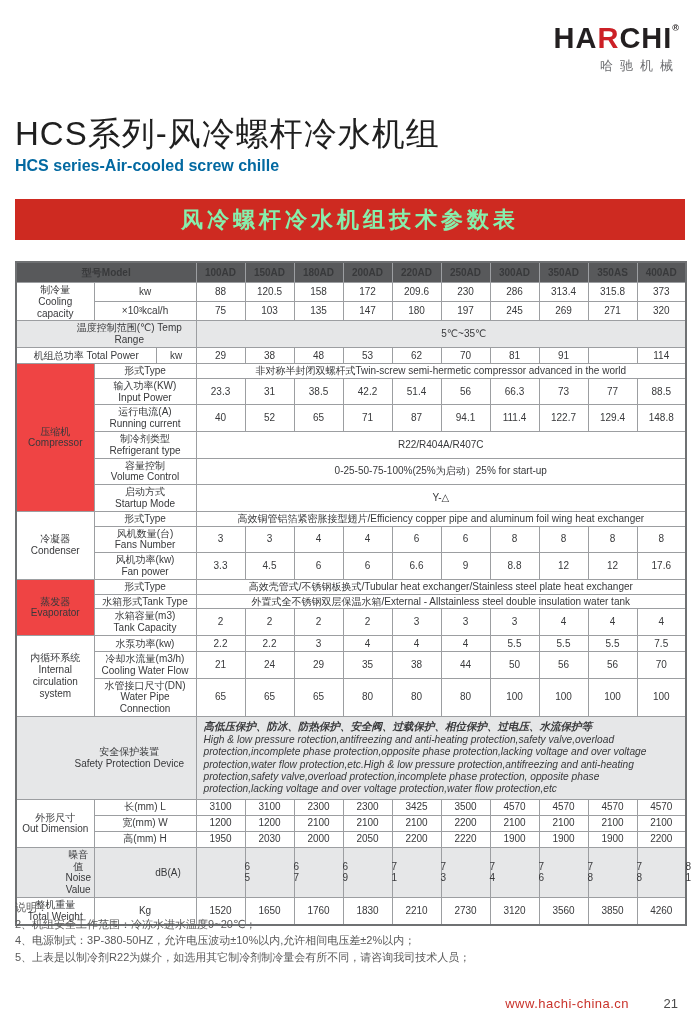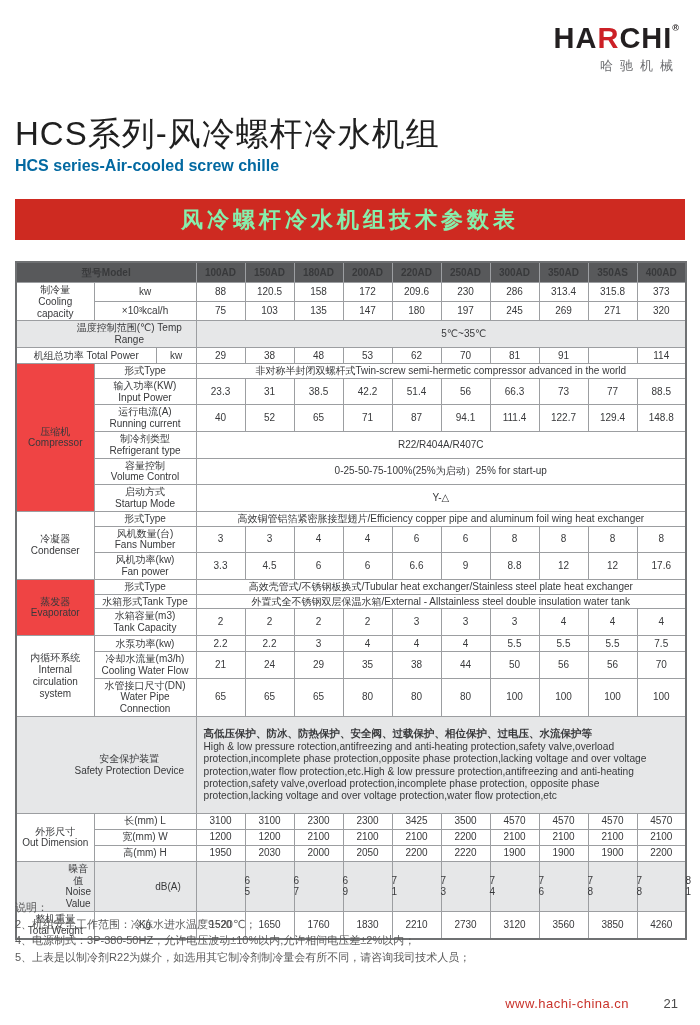--- a/index.html
+++ b/index.html
@@ -26,21 +26,21 @@
   table.spec{border-collapse:collapse;table-layout:fixed;width:670px;border:2px solid #6f7173;}
   table.spec td{
     border:1px solid #9c9ea1;padding:1px 2px;text-align:center;vertical-align:middle;
     font-size:10px;line-height:1.18;color:#38393b;word-wrap:break-word;
   }
   td.head{background:#58595b;color:#ffffff;font-weight:bold;font-size:11px;height:17px;}
   tr.gray td{background:#e6e7e8;padding-left:48px;}
   td.shade{background:#ef4444;}
   td.val{font-size:11px;height:13px;}
   td.merged{font-size:10.5px;}
-  td.merged.left{text-align:left;padding:10px 7px;}
+  td.merged.left{text-align:left;padding:3px 7px;font-style:italic;}
   td.merged.left div:first-child{font-weight:bold;font-size:10.5px;margin-bottom:1px;}
   td.merged.left div{font-size:10.2px;line-height:1.22;}
   
   .notes{position:absolute;left:15px;top:884px;font-size:11px;color:#5a5a5a;line-height:1.5;margin-top:15px;}
   
   .footer{position:absolute;right:22px;bottom:13px;}
   .footer .url{color:#c9332b;font-size:13px;letter-spacing:0.5px;}
   .footer .page{color:#4a4a4a;font-size:13px;margin-left:30px;}
 </style>
 </head>

